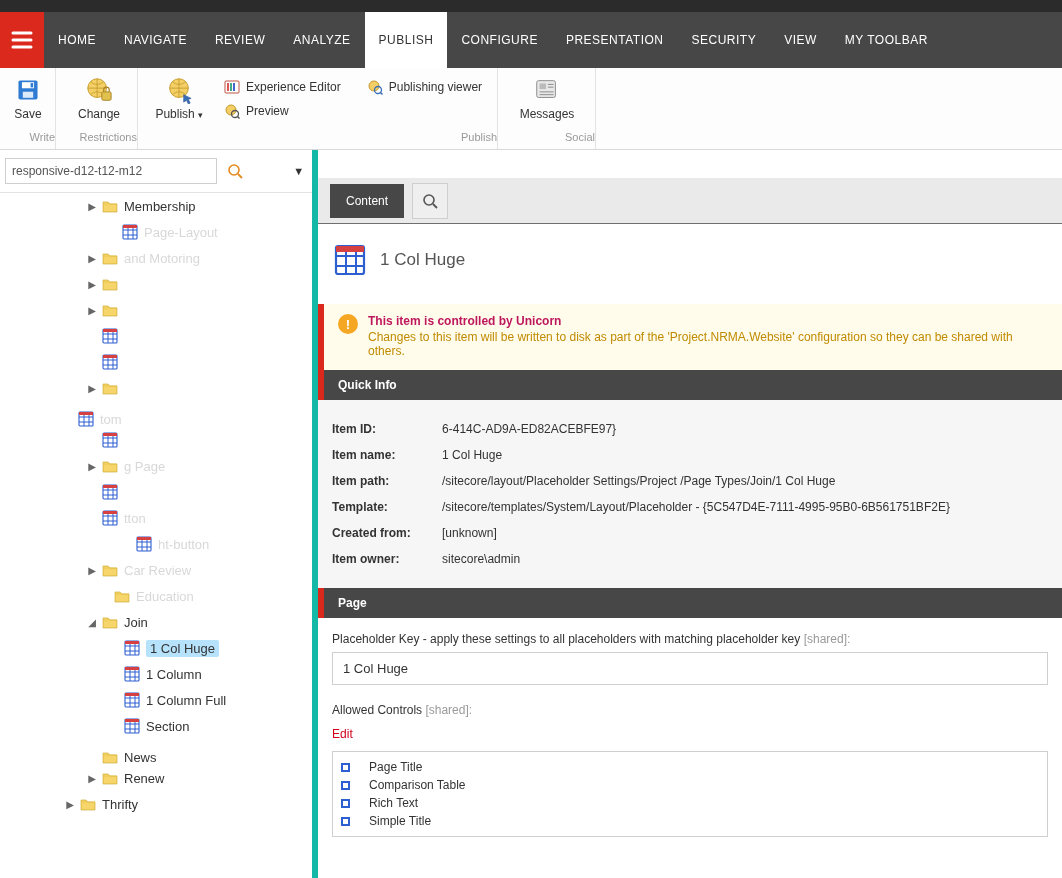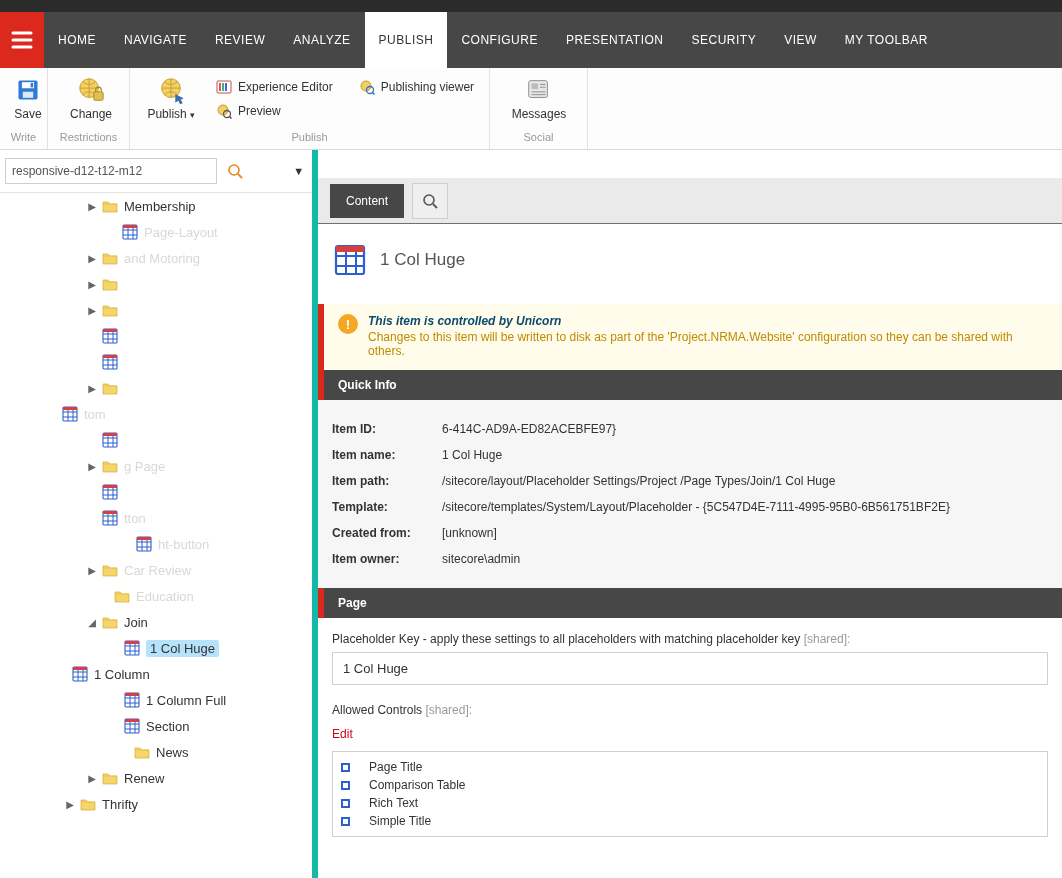--- a/index.html
+++ b/index.html
@@ -10,21 +10,21 @@
 .topbar2 { height:56px; background:#474747; display:flex; align-items:stretch; }
 .hamburger-box { width:44px; background:#dc291e; display:flex; align-items:center; justify-content:center; }
 .hamburger-box svg { width:22px; height:22px; }
 .tabs-nav { display:flex; align-items:stretch; }
 .tabs-nav .tab { padding:0 14px; color:#fff; font-size:12px; letter-spacing:.5px; display:flex; align-items:center; cursor:pointer; }
 .tabs-nav .tab.active { background:#fff; color:#333; }
 
 
 .ribbon { height:82px; background:#fdfdfd; border-bottom:1px solid #d9d9d9; display:flex; }
 .ribbon-group { border-right:1px solid #e3e3e3; display:flex; flex-direction:column; justify-content:flex-start; padding:4px 6px 0 6px; position:relative; }
-.ribbon-group .group-caption { position:absolute; bottom:6px; left:0; right:0; text-align:center; font-size:11px; color:#999; }
+.ribbon-group .group-caption { position:absolute; bottom:6px; left:0; right:0; text-align:right; font-size:11px; color:#999; }
 .rb-btn-vert { display:flex; flex-direction:column; align-items:center; justify-content:flex-start; width:62px; cursor:pointer; padding-top:3px; }
 .rb-btn-vert .rb-icon { width:30px; height:30px; display:flex; align-items:center; justify-content:center; }
 .rb-btn-vert .rb-label { font-size:12px; color:#333; margin-top:2px; text-align:center; line-height:1.2; }
 .rb-btn-row { display:flex; align-items:center; height:22px; cursor:pointer; gap:6px; padding:0 4px; }
 .rb-btn-row .mini-icon { width:16px; height:16px; }
 .rb-btn-row .mini-label { font-size:12px; color:#333; }
 .ribbon-inner-v { display:flex; flex-direction:row; }
 
 
 .searchrow { height:43px; border-bottom:1px solid #e3e3e3; display:flex; align-items:center; padding:0 8px 0 5px; gap:10px; }
@@ -54,21 +54,21 @@
 .square-btn { width:36px; height:36px; background:#efefef; border:1px solid #cfcfcf; display:flex; align-items:center; justify-content:center; cursor:pointer; }
 
 .content-body { flex:1 1 auto; overflow-y:auto; }
 
 .item-title-row { display:flex; align-items:center; padding:20px 16px 28px 16px; gap:14px; }
 .item-title-row .big-icon { width:32px; height:32px; }
 .item-title-row h1 { font-size:17px; font-weight:400; color:#555; }
 
 .notice { background:#fffcec; border-left:6px solid #da291c; padding:10px 14px 12px 14px; display:flex; gap:10px; }
 .notice .nicon-warn { width:20px; height:20px; flex:0 0 20px; border-radius:50%; background:#f5a623; display:flex; align-items:center; justify-content:center; color:#fff; font-weight:bold; font-size:13px; }
-.notice .ntext .nhead { color:#0c4a6e; font-weight:bold; font-size:12px;font-style:italic; }
+.notice .ntext .nhead { color:#be185d; font-weight:bold; font-size:12px; }
 .notice .ntext .ndesc { color:#c08a00; font-size:12px; margin-top:2px; }
 
 .section-bar { background:#474747; color:#fff; font-weight:bold; border-left:6px solid #da291c; padding:8px 14px; font-size:12px; }
 
 .kv-block { padding:16px 14px; background:#f6f6f6; }
 .kv-row { display:flex; padding:6px 0; font-size:12px; }
 .kv-row .k { width:110px; color:#333; font-weight:bold; }
 .kv-row .v { flex:1 1 auto; color:#333; }
 
 .data-block { padding:14px 14px; }
@@ -130,21 +130,21 @@
       <div class="tab">CONFIGURE</div>
       <div class="tab">PRESENTATION</div>
       <div class="tab">SECURITY</div>
       <div class="tab">VIEW</div>
       <div class="tab">MY TOOLBAR</div>
     </div>
 </div>
 
 <div class="ribbon">
 
-  <div class="ribbon-group" style="width:48px">
+  <div class="ribbon-group" style="width:56px">
     <div class="rb-btn-vert" style="width:44px">
       <span class="rb-icon">
         <svg viewBox="0 0 30 30" width="26" height="26">
             <rect x="4" y="4" width="22" height="22" rx="2" fill="#2f7bd3"></rect>
             <rect x="8" y="6" width="14" height="7" fill="#fff"></rect>
             <rect x="9" y="17" width="12" height="7" fill="#dbe9f9"></rect>
             <rect x="18" y="7" width="3" height="5" fill="#2f7bd3"></rect>
           </svg>
       </span>
       <span class="rb-label">Save</span>
@@ -311,21 +311,21 @@
           <li>
             <div class="node dim" style="padding-left: 86px;">
               <span class="expander">▶</span>
               <span class="nicon fold-closed"><svg viewBox="0 0 16 16">
                   <use href="#svg-folder"></use>
                 </svg></span>
               <span class="nlabel"> </span>
             </div>
           </li>
           <li>
-            <div class="node dim" style="padding-left: 46px;">
+            <div class="node dim" style="padding-left: 62px; align-items: flex-end;">
               <span class="expander">&nbsp;</span>
               <span class="nicon grid-icon"><svg viewBox="0 0 16 16">
                   <use href="#svg-grid"></use>
                 </svg></span>
               <span class="nlabel">        tom</span>
             </div>
           </li>
           <li>
             <div class="node dim" style="padding-left: 86px;">
               <span class="expander">&nbsp;</span>
@@ -401,21 +401,21 @@
           <li>
             <div class="node sel" style="padding-left: 108px;">
               <span class="expander">&nbsp;</span>
               <span class="nicon grid-icon"><svg viewBox="0 0 16 16">
                   <use href="#svg-grid"></use>
                 </svg></span>
               <span class="nlabel">1 Col Huge</span>
             </div>
           </li>
           <li>
-            <div class="node" style="padding-left: 56px;">
+            <div class="node" style="padding-left: 108px;">
               <span class="expander">&nbsp;</span>
               <span class="nicon grid-icon"><svg viewBox="0 0 16 16">
                   <use href="#svg-grid"></use>
                 </svg></span>
               <span class="nlabel">1 Column</span>
             </div>
           </li>
           <li>
             <div class="node" style="padding-left: 108px;">
               <span class="expander">&nbsp;</span>
@@ -428,21 +428,21 @@
           <li>
             <div class="node" style="padding-left: 108px;">
               <span class="expander">&nbsp;</span>
               <span class="nicon grid-icon"><svg viewBox="0 0 16 16">
                   <use href="#svg-grid"></use>
                 </svg></span>
               <span class="nlabel">Section</span>
             </div>
           </li>
           <li>
-            <div class="node" style="padding-left: 118px;">
+            <div class="node" style="padding-left: 86px; align-items: flex-end;">
               <span class="expander">&nbsp;</span>
               <span class="nicon fold-closed"><svg viewBox="0 0 16 16">
                   <use href="#svg-folder"></use>
                 </svg></span>
               <span class="nlabel">News</span>
             </div>
           </li>
           <li>
             <div class="node" style="padding-left: 86px;">
               <span class="expander">▶</span>

